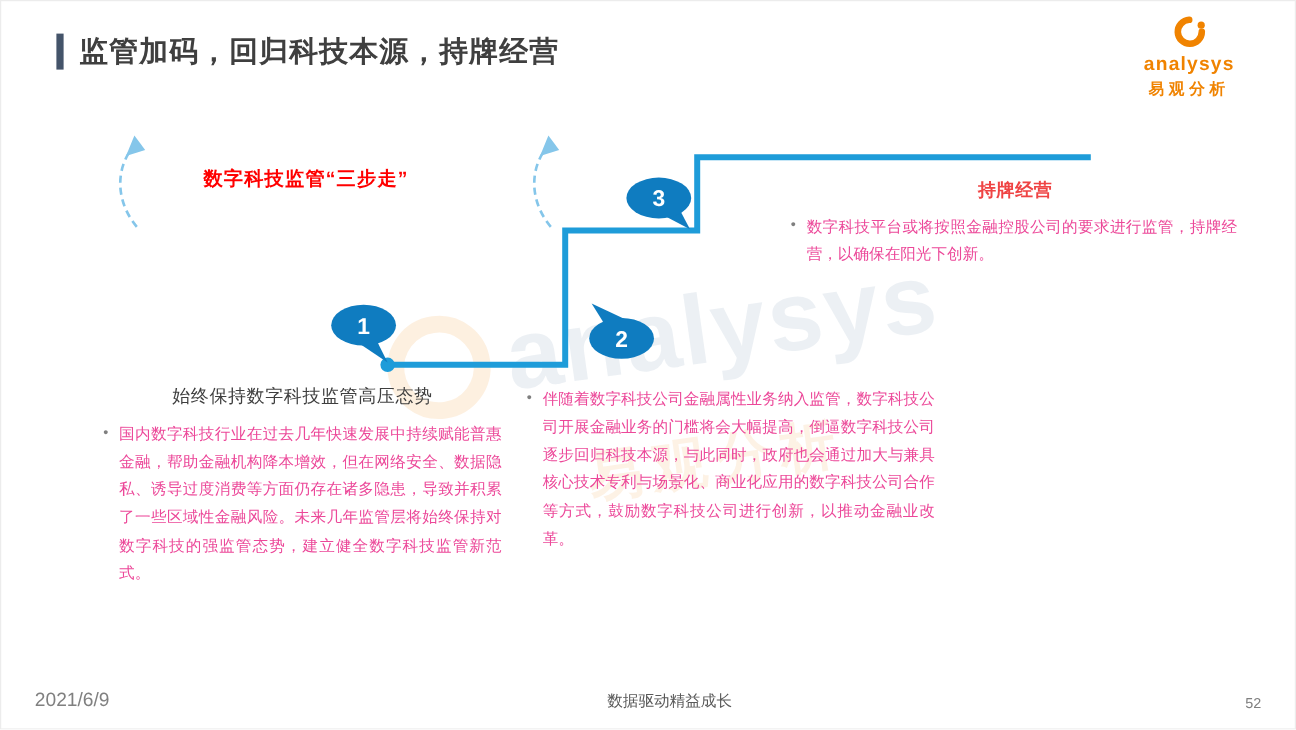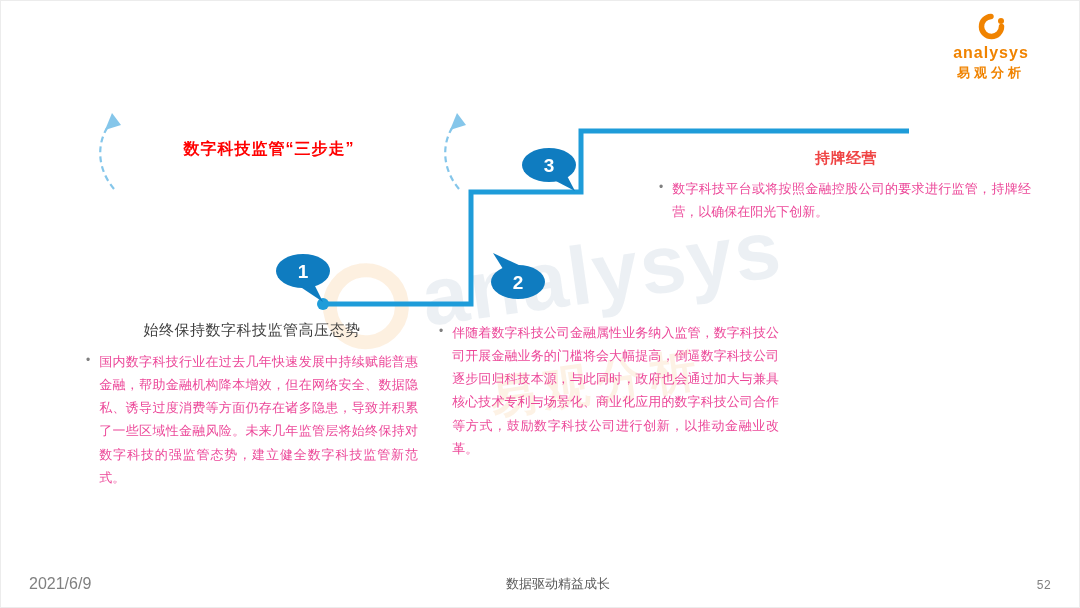--- a/index.html
+++ b/index.html
@@ -20,21 +20,21 @@
   
   .watermark { position:absolute; left:320px; top:232px; display:flex; align-items:center; gap:14px;
                transform:rotate(-8deg); z-index:0; pointer-events:none; }
   .wm-ring { width:86px; height:86px; border-radius:50%; border:14px solid rgba(240,131,0,0.12); }
   .wm-text { font-size:82px; font-weight:bold; color:rgba(72,112,152,0.10); letter-spacing:2px; }
   .watermark-cn { position:absolute; left:488px; top:352px; font-size:46px; font-weight:bold;
                   color:rgba(240,131,0,0.10); letter-spacing:8px; transform:rotate(-8deg);
                   z-index:0; pointer-events:none; }
 
   
-  .red-label { position:absolute; left:156px; top:138px; width:224px; text-align:center;
+  .red-label { position:absolute; left:142px; top:138px; width:224px; text-align:center;
                color:#FF0000; font-weight:bold; font-size:16px; letter-spacing:1px; z-index:3; }
 
   
   .diagram { position:absolute; left:0; top:0; z-index:2; pointer-events:none; }
   .arc { fill:none; stroke:#85C6EA; stroke-width:2.2; stroke-dasharray:6 4; }
   .archead { fill:#85C6EA; }
   .num { fill:#ffffff; font-size:19px; font-weight:bold; text-anchor:middle;
          font-family:"Liberation Sans","DejaVu Sans",sans-serif; }
 
   
@@ -48,27 +48,31 @@
   .block-1 { left:85px; top:320px; width:332px; }
   .block-2 { left:438px; top:320px; width:340px; }
   .block-3-title { position:absolute; left:700px; top:148px; width:290px; z-index:4;
                    font-size:15px; font-weight:bold; color:#ef4444; text-align:center; letter-spacing:0.5px; }
   .block-3-body { left:658px; top:176px; width:372px; }
 
   
   .footer-date { position:absolute; left:28px; bottom:14px; font-size:16px; color:#808080; z-index:5; }
   .footer-center { position:absolute; left:0; bottom:14px; width:100%; text-align:center;
                    font-size:13px; color:#595959; z-index:5;padding-left:36px; }
-  .footer-page { position:absolute; right:28px; bottom:14px; font-size:12px; color:#808080; z-index:5;font-family:Liberation Mono, monospace; }
+  .footer-page { position:absolute; right:28px; bottom:14px; font-size:12px; color:#808080; z-index:5; }
 </style>
 </head>
 <body>
 
 <div class="slide">
 
+  <div class="title-row">
+    <div class="title-bar"></div>
+    <h1 class="page-title">监管加码，回归科技本源，持牌经营</h1>
+  </div>
 
   <div class="logo">
     <svg width="32" height="27" viewBox="0 0 32 27">
       <path d="M16 3.5 a10 10 0 1 0 10.5 10" fill="none" stroke="#F08300" stroke-width="5.5" stroke-linecap="round"></path>
       <circle cx="26" cy="8" r="3" fill="#F08300"></circle>
     </svg>
     <span class="logo-brand">analysys</span>
     <span class="logo-cn">易观分析</span>
   </div>
 

